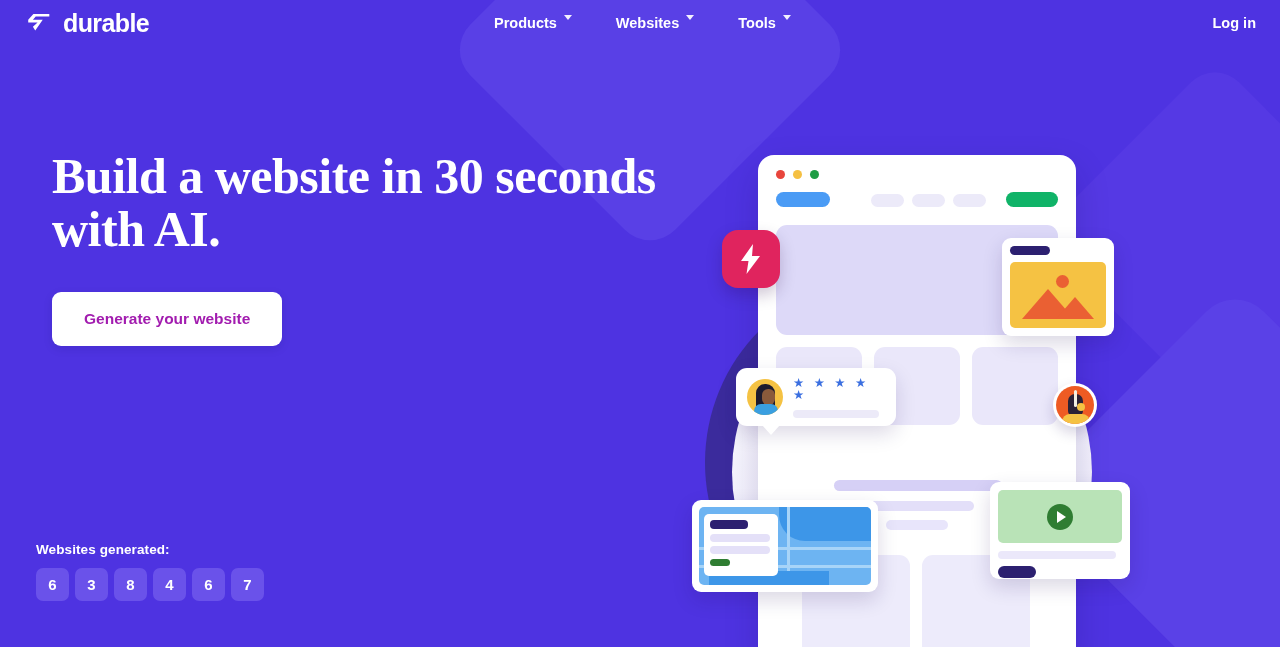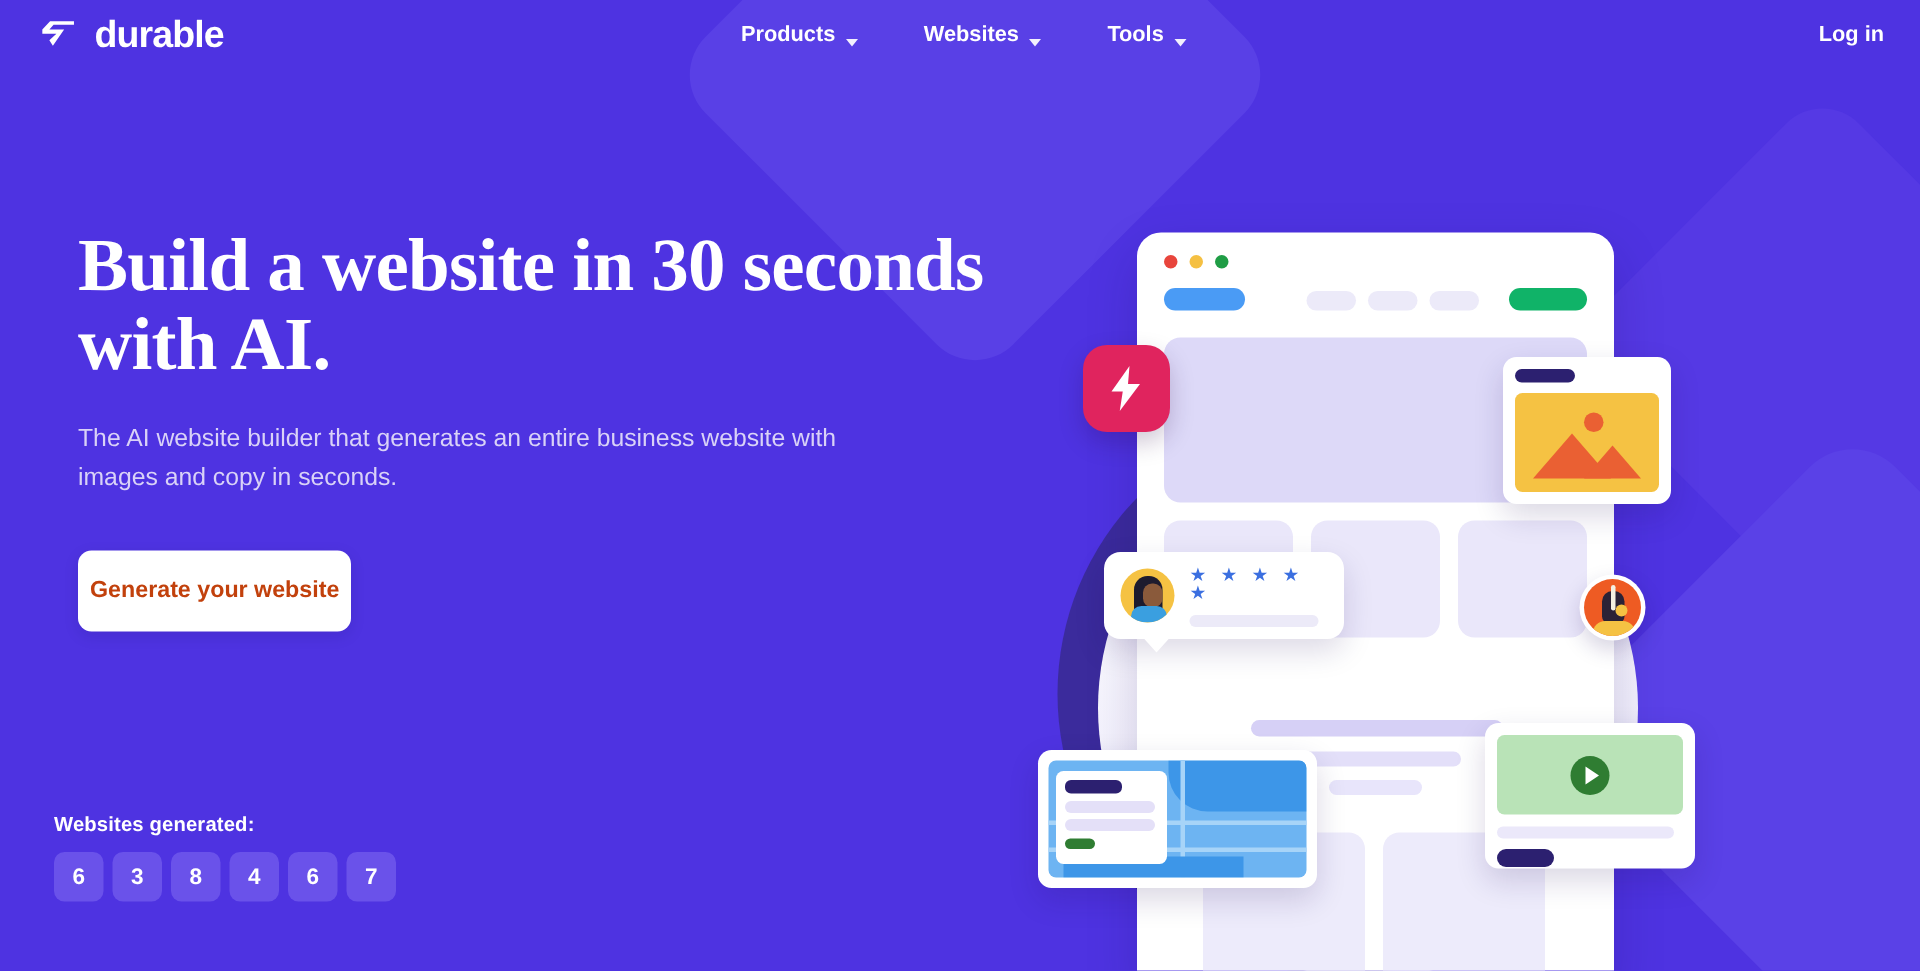--- a/index.html
+++ b/index.html
@@ -61,21 +61,21 @@
 
   .nav {
     position: absolute;
     left: 494px;
     display: flex;
     align-items: center;
     gap: 44px;
   }
   .nav-item {
     display: flex;
-    align-items: flex-end;
+    align-items: flex-start;
     gap: 7px;
     color: #ffffff;
     font-size: 14.5px;
     font-weight: bold;
     cursor: pointer;
     white-space: nowrap;
   }
   .caret {
     width: 0; height: 0;
     border-left: 4.5px solid transparent;
@@ -112,24 +112,24 @@
     margin-top: 24px;
     color: #d9d2f7;
     font-size: 16.5px;
     line-height: 1.55;
     max-width: 560px;
   }
   .cta {
     margin-top: 36px;
     display: inline-block;
     background: #ffffff;
-    color: #c2410c;
+    color: #a21caf;
     font-size: 15.5px;
     font-weight: bold;
-    padding: 18px 8px;
+    padding: 18px 32px;
     border: none;
     border-radius: 9px;
     cursor: pointer;
     box-shadow: 0 3px 10px rgba(20,0,80,.12);
   }
 
   
   .counter {
     position: absolute;
     left: 36px; top: 542px;
@@ -380,21 +380,20 @@
       <span>Tools</span>
       <span class="caret"></span>
     </div>
   </div>
 
   <div class="login">Log in</div>
 </div>
 
 <div class="hero-left">
   <h1 class="headline">Build a website in 30 seconds with AI.</h1>
-  <p class="subhead">The AI website builder that generates an entire business website with images and copy in seconds.</p>
   <button class="cta">Generate your website</button>
 </div>
 
 <div class="counter">
   <div class="counter-label">Websites generated:</div>
   <div class="digits">
     <div class="digit">6</div>
     <div class="digit">3</div>
     <div class="digit">8</div>
     <div class="digit">4</div>

